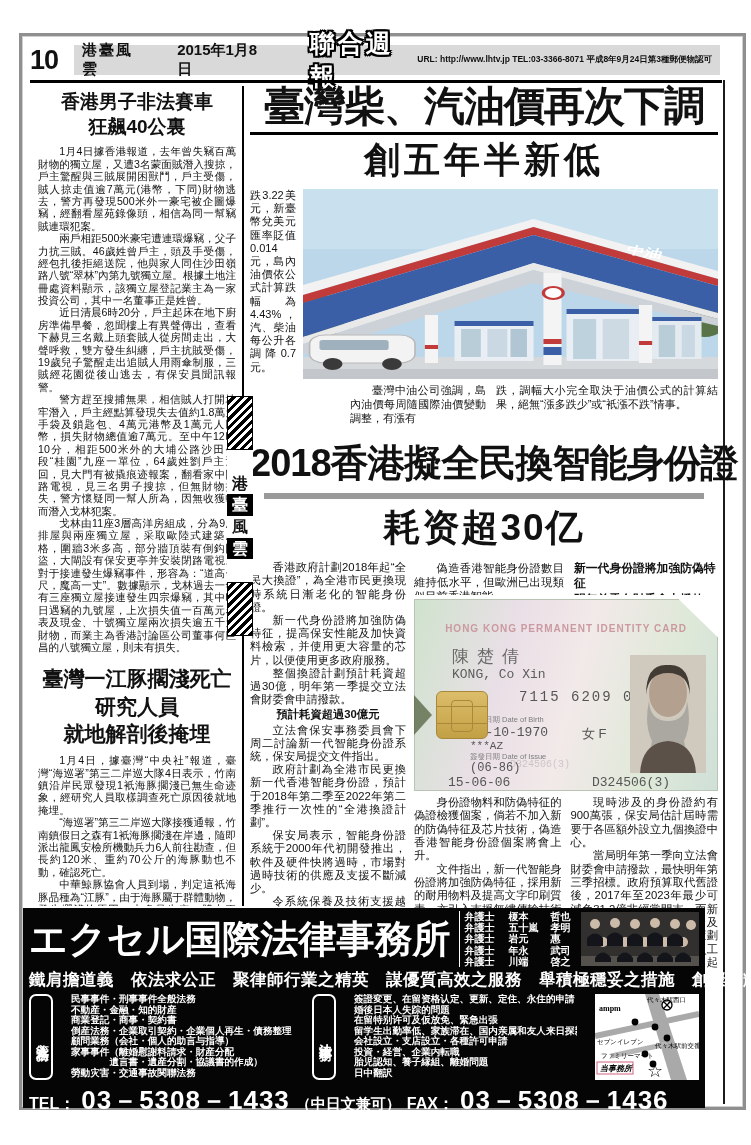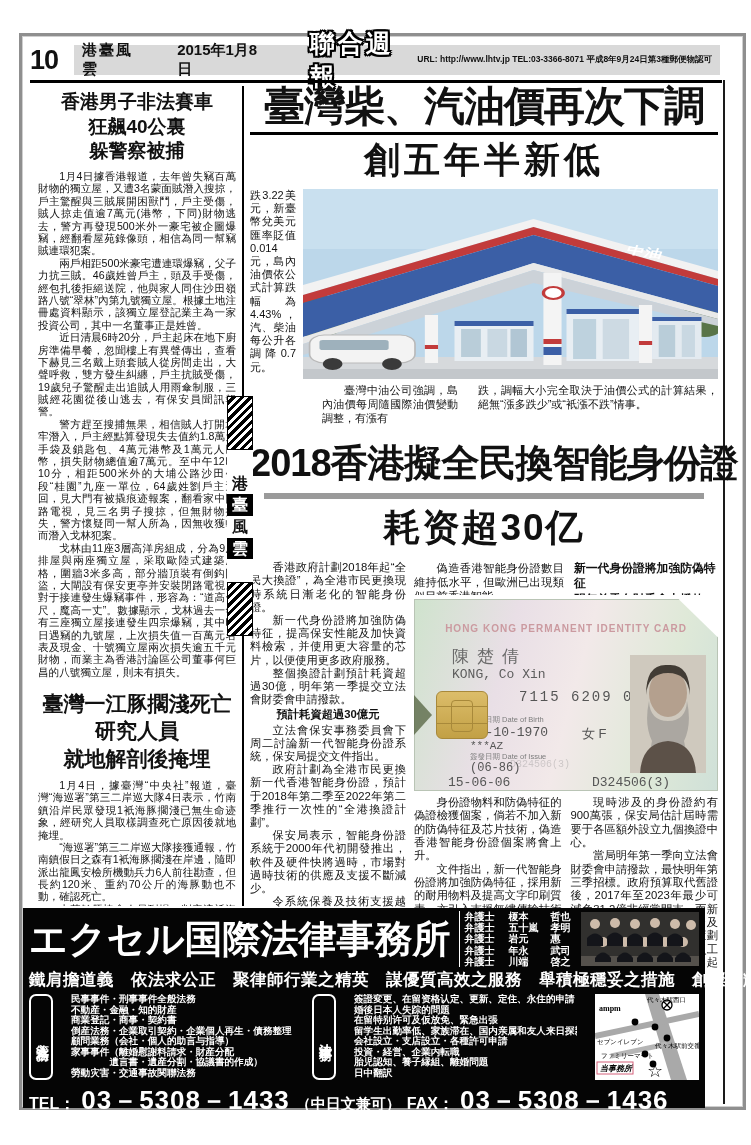--- a/index.html
+++ b/index.html
@@ -33,21 +33,21 @@
   .main{position:absolute;left:250px;top:84px;width:468px;}
   .headline1{font-size:41px;font-weight:900;text-align:center;line-height:1.1;white-space:nowrap;letter-spacing:-1px;}
   .rule1{height:3px;background:#000;margin:3px 0 1px;}
   .subhead1{font-size:36px;font-weight:900;text-align:center;letter-spacing:4px;}
   .oil-row{display:flex;gap:7px;height:192px;margin-top:4px;overflow:hidden;}
   .oil-col1{width:158px;overflow:hidden;}
   .oil-col1 p,.oil-thin p{margin:0;font-size:11px;line-height:1.2;text-align:justify;text-indent:2em;}
   .oil-thin{width:46px;overflow:hidden;}
   .oil-thin p{text-indent:0;}
   .oil-photo{flex:1;height:190px;}
-  .oil-below{margin-left:72px;display:flex;gap:20px;margin-top:3px;height:46px;overflow:hidden;}
+  .oil-below{margin-left:100px;display:flex;gap:10px;margin-top:3px;height:46px;overflow:hidden;}
   .oil-below div{font-size:11px;line-height:1.25;text-align:justify;}
   .oil-below .ob-left{width:136px;text-indent:2em;}
   .oil-below .ob-right{flex:1;}
   .headline2{font-size:38px;font-weight:900;text-align:center;white-space:nowrap;letter-spacing:-1px;margin-top:8px;}
   .bar2{height:6px;background:#9a9a9a;margin:4px auto;width:94%;}
   .subhead2{font-size:37px;font-weight:900;text-align:center;letter-spacing:2px;}
   .id-row{display:flex;gap:8px;margin-top:8px;}
   .id-col1{width:156px;height:408px;overflow:hidden;}
   .id-col1 p{margin:0;font-size:11.3px;line-height:1.17;text-align:justify;text-indent:2em;}
   .id-col1 .mini-head{font-weight:900;text-align:center;text-indent:0;margin:2px 0;}
@@ -116,21 +116,20 @@
       <span class="masthead">聯合週報</span>
       <span class="pub-info">URL: http://www.lhtv.jp  TEL:03-3366-8071  平成8年9月24日第3種郵便物認可</span>
     </div>
   </div>
   <div class="header-rule"></div>
 
   <div class="leftcol">
     <div class="lc-title1">
       <div>香港男子非法賽車</div>
       <div>狂飆40公裏</div>
-      <div>躲警察被捕</div>
     </div>
     <div class="lc-body">
         <p>1月4日據香港報道，去年曾失竊百萬財物的獨立屋，又遭3名蒙面賊潛入搜掠，戶主驚醒與三賊展開困獸鬥，戶主受傷，賊人掠走值逾7萬元(港幣，下同)財物逃去，警方再發現500米外一豪宅被企圖爆竊，經翻看屋苑錄像頭，相信為同一幫竊賊連環犯案。</p>
         <p>兩戶相距500米豪宅遭連環爆竊，父子力抗三賊。46歲姓曾戶主，頭及手受傷，經包扎後拒絕送院，他與家人同住沙田嶺路八號“翠林”內第九號獨立屋。根據土地注冊處資料顯示，該獨立屋登記業主為一家投資公司，其中一名董事正是姓曾。</p>
         <p>近日清晨6時20分，戶主起床在地下廚房準備早餐，忽聞樓上有異聲傳出，查看下赫見三名戴上頭套賊人從房間走出，大聲呼救，雙方發生糾纏，戶主抗賊受傷，19歲兒子驚醒走出追賊人用雨傘制服，三賊經花園從後山逃去，有保安員聞訊報警。</p>
         <p>警方趕至搜捕無果，相信賊人打開地牢潛入，戶主經點算發現失去值約1.8萬元手袋及鎖匙包、4萬元港幣及1萬元人民幣，損失財物總值逾7萬元。至中午12時10分，相距500米外的大埔公路沙田嶺段“桂園”九座一單位，64歲姓劉戶主返回，見大門有被撬痕迹報案，翻看家中閉路電視，見三名男子搜掠，但無財物損失，警方懷疑同一幫人所為，因無收獲轉而潛入戈林犯案。</p>
         <p>戈林由11座3層高洋房組成，分為9座排屋與兩座獨立屋，采取歐陸式建築風格，圍牆3米多高，部分牆頂裝有倒鈎防盜，大閘設有保安更亭并安裝閉路電視。對于接連發生爆竊事件，形容為：“道高一尺，魔高一丈”。數據顯示，戈林過去一年有三座獨立屋接連發生四宗爆竊，其中昨日遇竊的九號屋，上次損失值一百萬元名表及現金、十號獨立屋兩次損失逾五千元財物，而業主為香港討論區公司董事何巨昌的八號獨立屋，則未有損失。</p>
       </div>
     <div class="lc-title2">
       <div>臺灣一江豚擱淺死亡</div>

